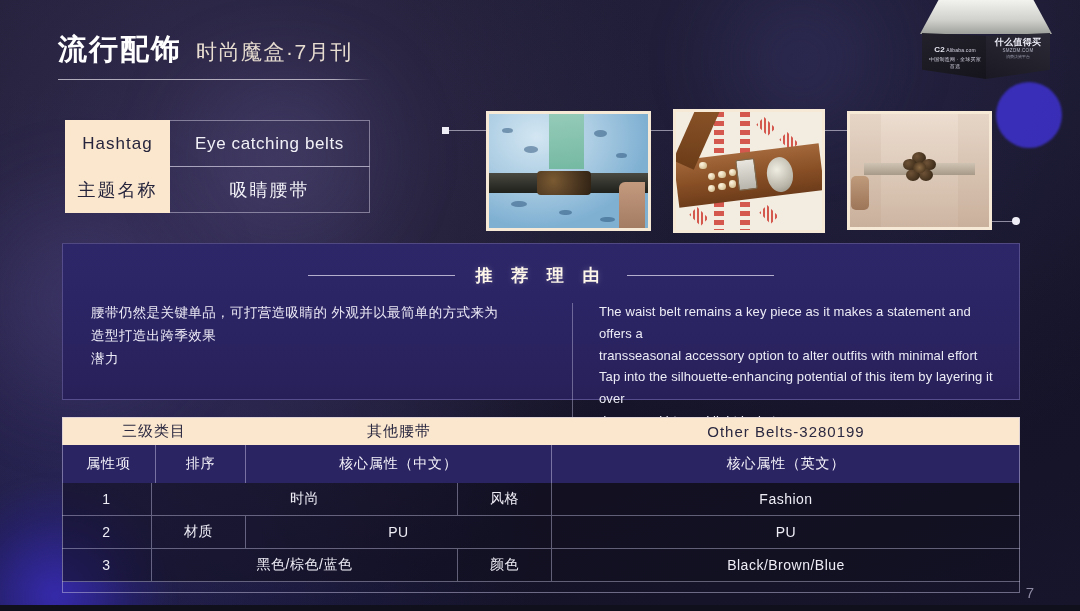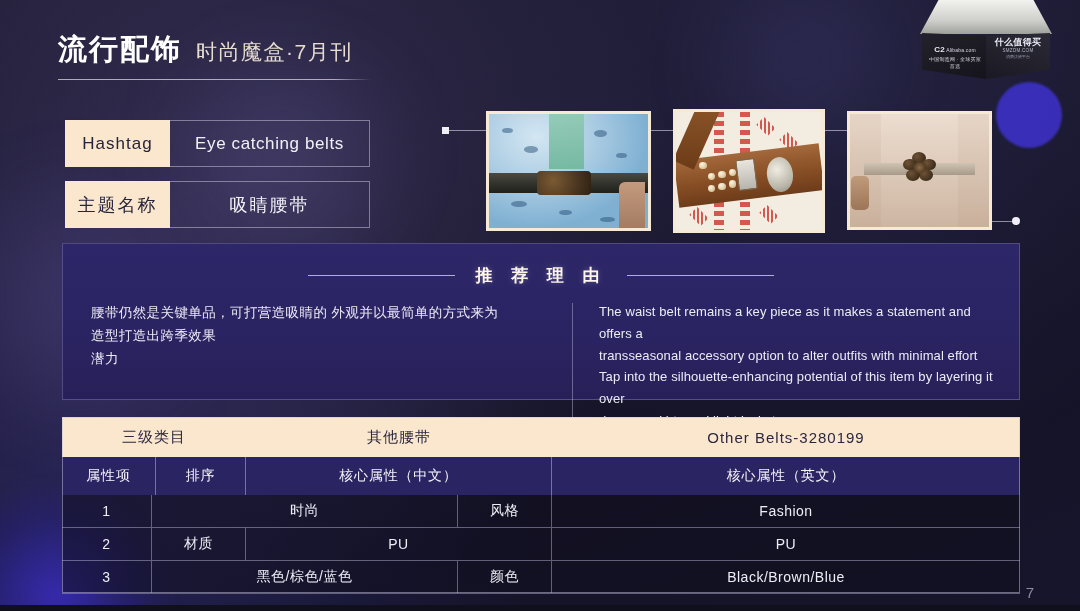--- a/index.html
+++ b/index.html
@@ -110,21 +110,21 @@
     color: #e7ddd0; font-size: 21px; letter-spacing: 1.5px; margin-top: 16px;
   }
   .title-rule {
     margin-top: 9px; width: 313px; height: 1px;
     background: linear-gradient(90deg, rgba(220,215,225,.75) 0%, rgba(220,215,225,.75) 88%, rgba(220,215,225,0) 100%);
   }
 
   
   .tagblock { position: absolute; left: 65px; }
   .tagblock.one { top: 120px; border-radius: 18px; }
-  .tagblock.two { top: 181px; }
+  .tagblock.two { top: 166px; }
   .tagrow { display: flex; height: 47px; }
   .tag-key {
     width: 105px;
     background: #fae7cd;
     color: #26243c;
     display: flex; align-items: center; justify-content: center;
     font-size: 17px; letter-spacing: 1px;
   }
   .tag-key.cn { font-size: 18px; letter-spacing: 2px; }
   .tag-val {
@@ -252,21 +252,21 @@
     left: 62px; top: 417px;
     width: 958px;
   }
   .trow { display: flex; }
 
   .tcell {
     display: flex; align-items: center; justify-content: center;
     text-align: center;
   }
 
-  .cat-row { height: 40px; background: #fae7cd; }
+  .cat-row { height: 28px; background: #fae7cd; }
   .cat-row .tcell { color: #2a2740; font-size: 15px; letter-spacing: 1px; height: 100%; }
 
   .head-row { height: 38px; background: #2b2463; }
   .head-row .tcell {
     color: #f4f3fa; font-size: 14px; letter-spacing: .8px; height: 100%;
     border-right: 1px solid rgba(196,192,224,.5);
   }
   .head-row .tcell:last-child { border-right: none; }
 
   .data-row { height: 33px; background: rgba(16,15,30,.55); }

